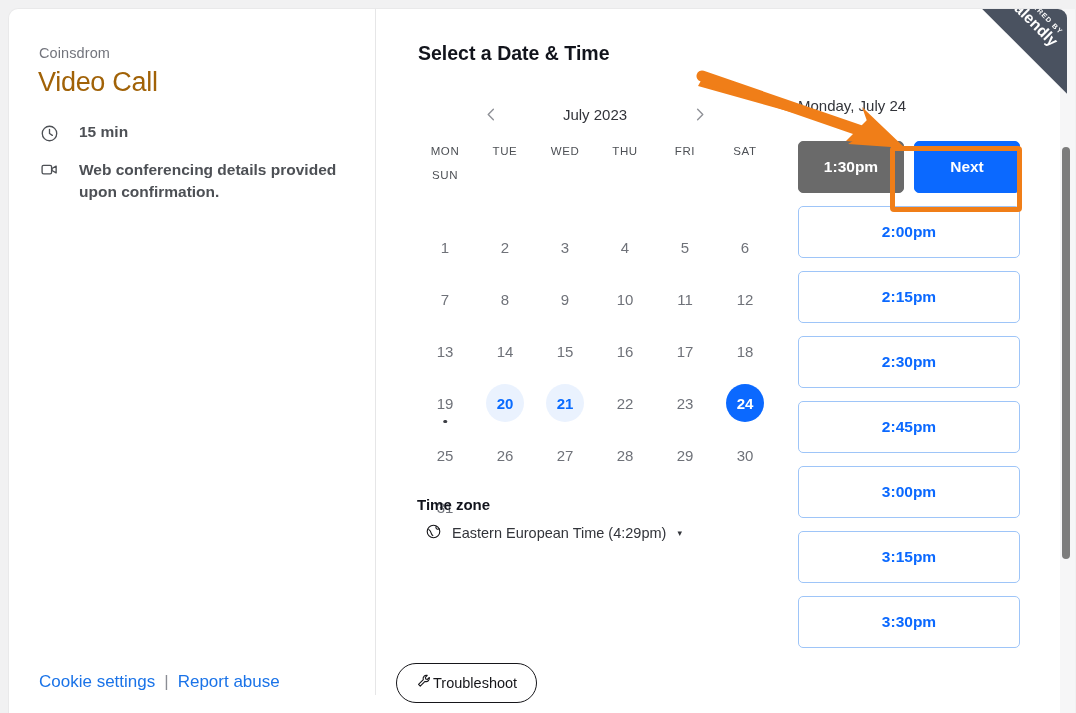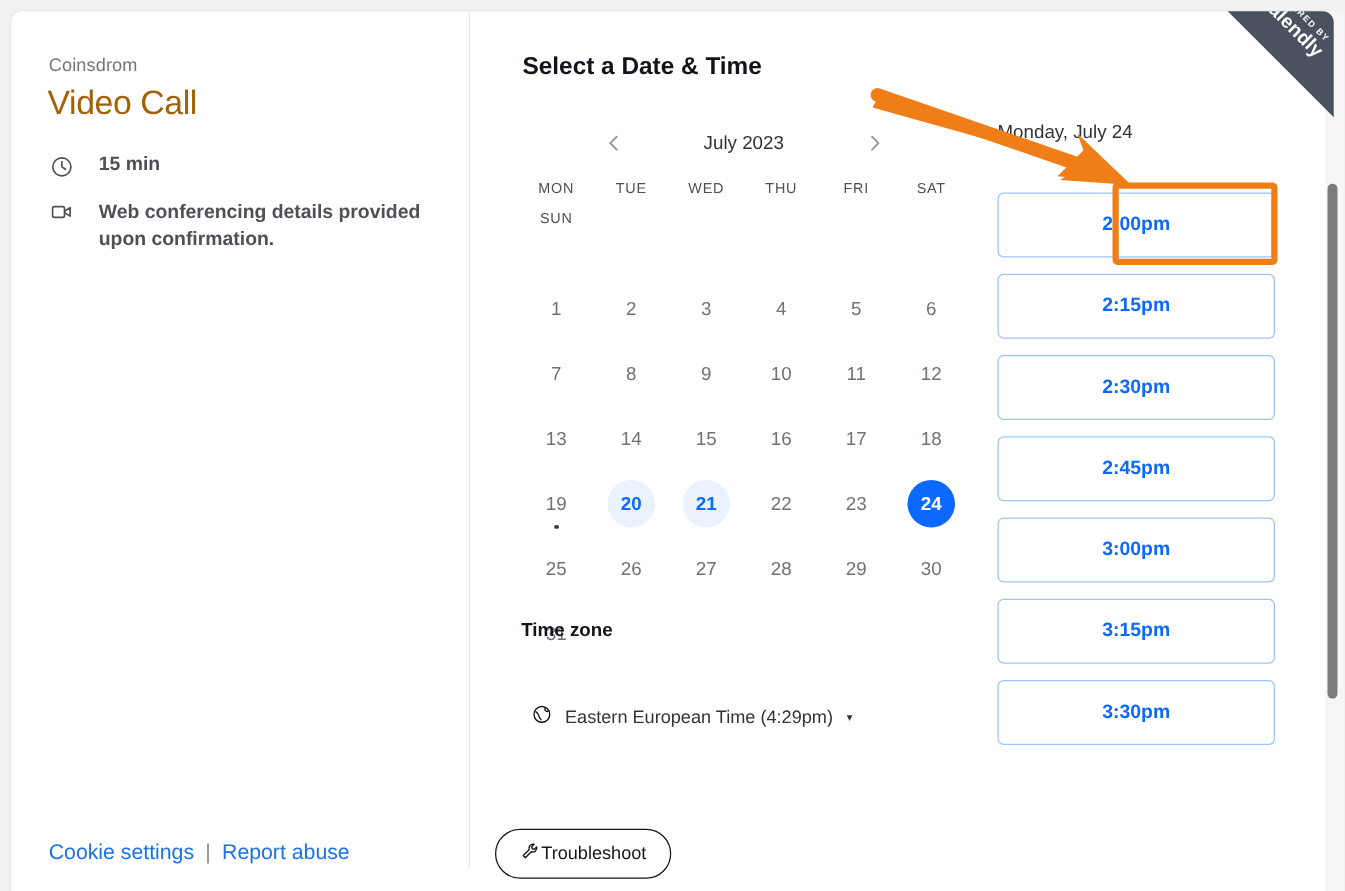--- a/index.html
+++ b/index.html
@@ -92,21 +92,21 @@
     position: absolute; bottom: 6px; left: 50%; transform: translateX(-50%);
     width: 3.5px; height: 3.5px; border-radius: 50%; background: #3d3f45;
   }
   .tz-title {
     position: absolute; left: 40px; top: 487px;
     font-size: 15px; font-weight: bold; color: #12141c;
   }
   .tz-row {
     position: absolute; left: 48px; top: 514px;
     display: flex; align-items: center; gap: 10px;
-    font-size: 14.5px; color: #32343a; cursor: pointer; margin-top: 40px;
+    font-size: 14.5px; color: #32343a; cursor: pointer;
   }
   .caret { color: #32343a; font-size: 9px; margin-left: 1px; }
   .troubleshoot {
     position: absolute; left: 19px; top: 654px;
     display: flex; align-items: center; gap: 0;
     height: 40px; padding: 0 19px;
     border: 1px solid #16161a; border-radius: 22px;
     background: #fff; font-size: 14.5px; color: #16161a; cursor: pointer;
   }
   
@@ -345,20 +345,22 @@
           <svg viewBox="0 0 20 20" width="17" height="17" fill="none" stroke="#16161a" stroke-width="1.3" stroke-linecap="round" stroke-linejoin="round">
             <path d="M13.2 2.8a3.9 3.9 0 00-4.6 5.1L3 13.5l2 2 5.6-5.6a3.9 3.9 0 005.1-4.6l-2.3 2.3-1.9-.5-.5-1.9z"></path>
           </svg>
         </span>
         <span>Troubleshoot</span>
       </button>
 
       <div class="slots">
         <div class="slot-date">Monday, July 24</div>
         <div class="slot-row">
+          <button class="slot selected">1:30pm</button>
+          <button class="slot next">Next</button>
         </div>
         <div id="slot-list">
             <div class="slot-row">
               <button class="slot">2:00pm</button>
             </div>
             <div class="slot-row">
               <button class="slot">2:15pm</button>
             </div>
             <div class="slot-row">
               <button class="slot">2:30pm</button>

